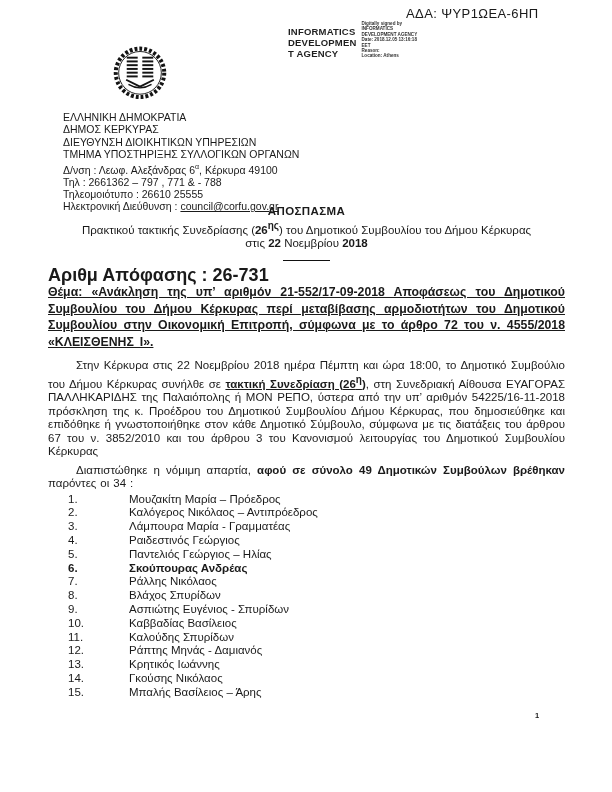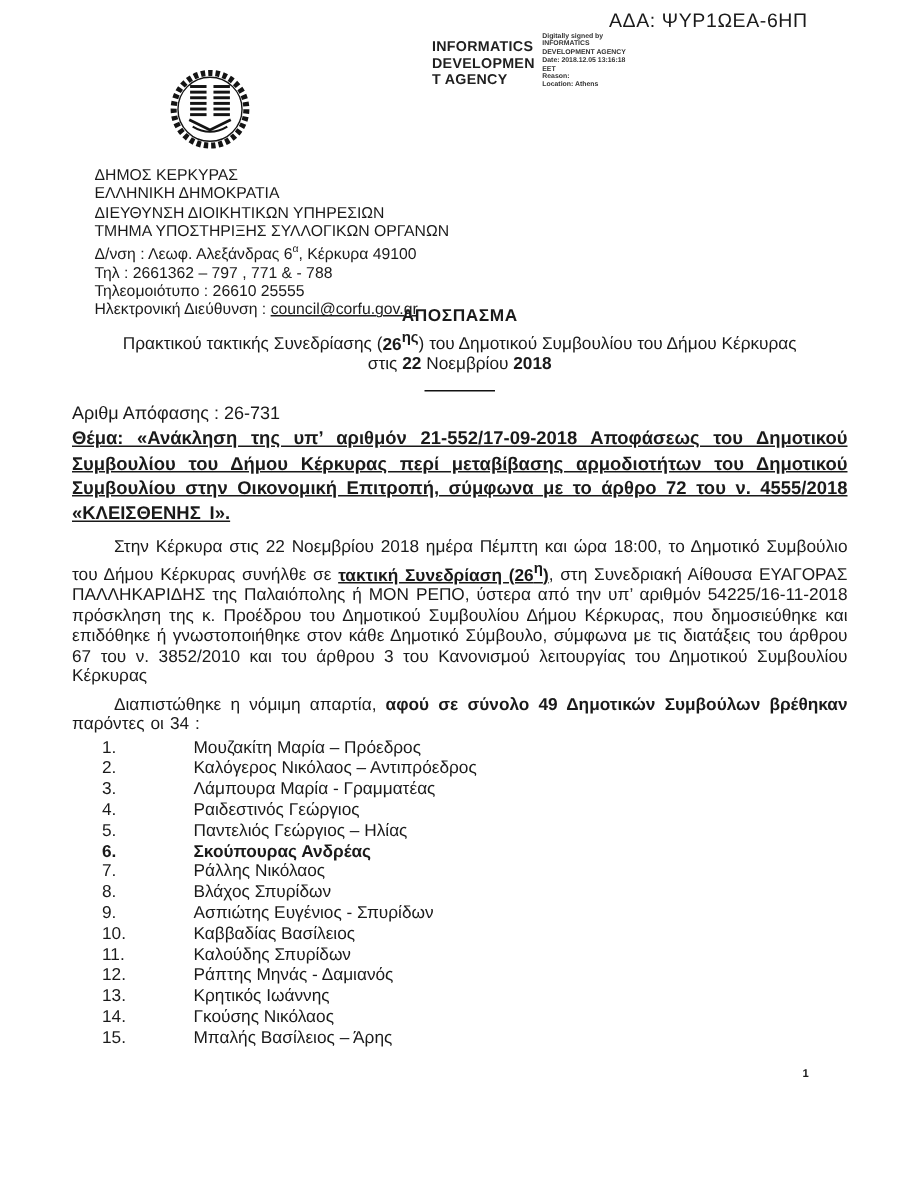--- a/index.html
+++ b/index.html
@@ -18,21 +18,21 @@
   
   .org{position:absolute;left:63px;top:111px;font-size:10.5px;line-height:12.4px;white-space:nowrap;}
   .org sup{font-size:7px;}
   .email{color:inherit;text-decoration:underline;cursor:pointer;}
   
   .content{position:absolute;left:48px;top:205px;width:517px;font-size:11.5px;line-height:13.5px;}
   .center{text-align:center;line-height:13.8px;}
   .heading{font-weight:700;letter-spacing:.4px;}
   .rule{width:47px;border-top:1.6px solid #111;margin:9px auto 7px;}
   .bold{font-weight:700;}
-  .decnum{font-size:12px;font-weight:400;line-height:15px;}
+  .decnum{font-size:18px;font-weight:700;line-height:15px;}
   .subject{font-size:12.3px;font-weight:700;line-height:16.5px;text-align:justify;word-spacing:2.5px;margin-top:1px;text-decoration:underline;}
   p.bodyp{margin:9px 0 0;text-align:justify;text-indent:28px;word-spacing:.8px;}
   p.quorum{margin:5px 0 0;}
   .bu{font-weight:700;text-decoration:underline;}
   sup{font-size:10px;}
   .members{margin-top:2px;}
   .mrow{display:flex;padding-left:20px;line-height:13.8px;}
   .mnum{width:61px;flex:none;}
   .pagenum{position:absolute;left:535px;top:711px;font-size:7.5px;font-weight:700;}
 </style>
@@ -79,22 +79,22 @@
       <rect x="54" y="41.5" width="19" height="3.4"></rect>
       <rect x="54" y="48" width="19" height="3.4"></rect>
       <rect x="54" y="54.5" width="19" height="3.4"></rect>
     </g>
 
     <path d="M26 62 L50 74 L74 62" fill="none" stroke="#141414" stroke-width="3.2"></path>
     <path d="M30 70 Q50 82 70 70" fill="none" stroke="#141414" stroke-width="2.4"></path>
   </svg>
 
   <div class="org">
+    <div>ΕΛΛΗΝΙΚΗ  ΔΗΜΟΚΡΑΤΙΑ</div>
     <div>ΔΗΜΟΣ  ΚΕΡΚΥΡΑΣ</div>
-    <div>ΕΛΛΗΝΙΚΗ  ΔΗΜΟΚΡΑΤΙΑ</div>
     <div>ΔΙΕΥΘΥΝΣΗ ΔΙΟΙΚΗΤΙΚΩΝ ΥΠΗΡΕΣΙΩΝ</div>
     <div>ΤΜΗΜΑ ΥΠΟΣΤΗΡΙΞΗΣ ΣΥΛΛΟΓΙΚΩΝ ΟΡΓΑΝΩΝ</div>
     <div><span>Δ/νση : Λεωφ. Αλεξάνδρας 6</span><sup>α</sup><span>, Κέρκυρα 49100</span></div>
     <div>Τηλ : 2661362 – 797 , 771 &amp; - 788</div>
     <div>Τηλεομοιότυπο : 26610 25555</div>
     <div><span>Ηλεκτρονική Διεύθυνση : </span><a class="email">council@corfu.gov.gr</a></div>
   </div>
 
   <div class="content">
 

